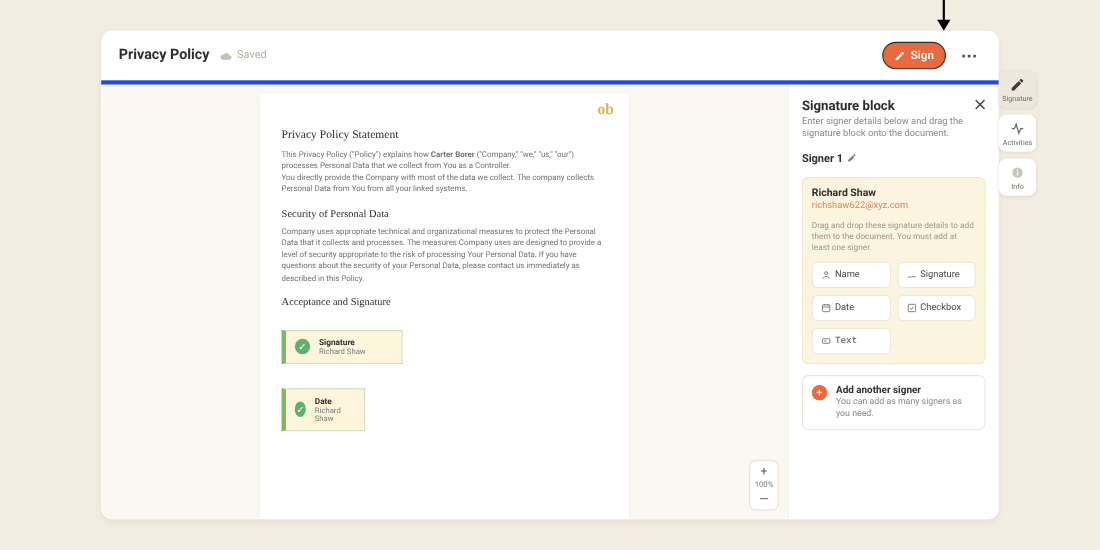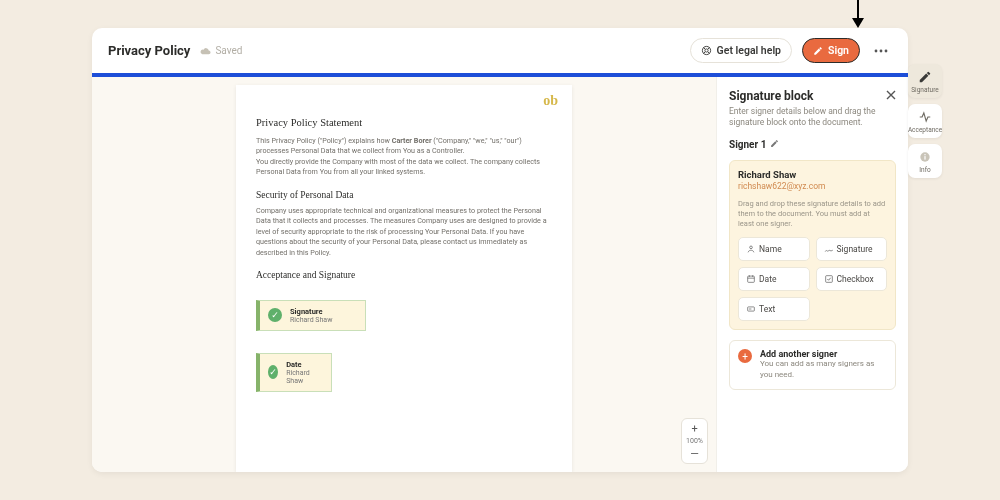--- a/index.html
+++ b/index.html
@@ -156,21 +156,21 @@
   .signer-help { font-size:7.5px; color:#9a9589; margin-top:8px; line-height:1.35; }
 
   .field-grid {
     display:grid; grid-template-columns:1fr 1fr; gap:6px; margin-top:8px;
   }
   .field-chip {
     background:#fff; border:1px solid #ece7d9; border-radius:5px;
     font-size:8.5px; color:#4a4845; padding:6px 7px;
     display:flex; align-items:center; gap:3px; cursor:grab;
   }
-  .field-chip.small { grid-column: span 1; }
+  .field-chip.small { grid-column: span 1; font-family: Liberation Mono, monospace; }
   .field-chip svg, .field-chip .ico { width:10px; height:10px; flex:0 0 10px; }
 
   .add-signer {
     border:1px solid #ece7d9; border-radius:6px; padding:8px;
     display:flex; gap:8px; align-items:flex-start;
   }
   .add-signer .plus {
     width:14px;height:14px;border-radius:50%;background:#e96a3f;color:#fff;
     display:flex;align-items:center;justify-content:center;font-size:10px;flex:0 0 14px;
   }
@@ -208,28 +208,20 @@
 
   <div class="header">
     <div class="title">Privacy Policy</div>
     <div class="save-indicator">
       <svg width="11" height="8" viewBox="0 0 24 16">
           <path fill="#c6c1b5" d="M19 7a6 6 0 0 0-11.3-2A5 5 0 0 0 5 15h14a4 4 0 0 0 0-8z"></path>
         </svg>
       <span>Saved</span>
     </div>
     <div class="spacer"></div>
-    <div class="btn">
-      <svg width="11" height="11" viewBox="0 0 24 24">
-          <circle cx="12" cy="12" r="9" fill="none" stroke="#3a3a38" stroke-width="2"></circle>
-          <circle cx="12" cy="12" r="3.5" fill="none" stroke="#3a3a38" stroke-width="2"></circle>
-          <path stroke="#3a3a38" stroke-width="2" d="M5 5l4 4M19 5l-4 4M5 19l4-4M19 19l-4-4"></path>
-        </svg>
-      <span>Get legal help</span>
-    </div>
     <div class="btn btn-sign">
       <svg width="10" height="10" viewBox="0 0 24 24">
           <path fill="#fff" d="M3 17.25V21h3.75L17.81 9.94l-3.75-3.75L3 17.25zM20.71 7.04a1 1 0 0 0 0-1.41l-2.34-2.34a1 1 0 0 0-1.41 0L15.13 5.12l3.75 3.75 1.83-1.83z"></path>
         </svg>
       <span>Sign</span>
     </div>
     <div class="more-menu">
       <svg width="14" height="4" viewBox="0 0 14 4">
           <circle cx="2" cy="2" r="1.4" fill="#555"></circle>
           <circle cx="7" cy="2" r="1.4" fill="#555"></circle>
@@ -363,21 +355,21 @@
           </svg>
       </div>
       <div class="ri-lbl">Signature</div>
     </div>
     <div class="rail-item">
       <div class="rail-ico">
         <svg width="14" height="14" viewBox="0 0 24 24">
             <path fill="none" stroke="#6f6b63" stroke-width="2" d="M3 12h4l3-7 4 14 3-7h4"></path>
           </svg>
       </div>
-      <div class="ri-lbl">Acceptance</div>
+      <div class="ri-lbl">Activities</div>
     </div>
     <div class="rail-item">
       <div class="rail-ico">
         <svg width="14" height="14" viewBox="0 0 24 24">
             <circle cx="12" cy="12" r="8" fill="#c9c4b8"></circle>
             <rect x="11" y="10.5" width="2" height="6" fill="#fff"></rect>
             <rect x="11" y="7" width="2" height="2" fill="#fff"></rect>
           </svg>
       </div>
       <div class="ri-lbl">Info</div>

